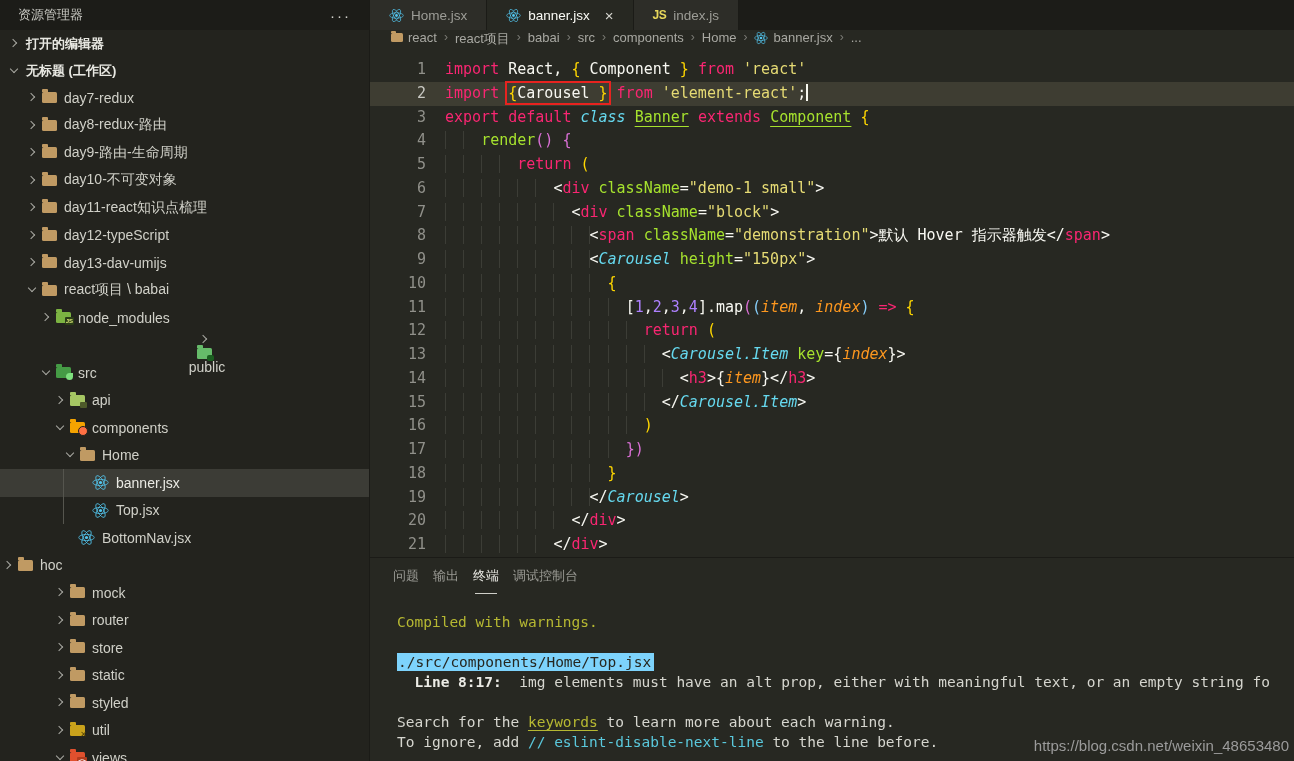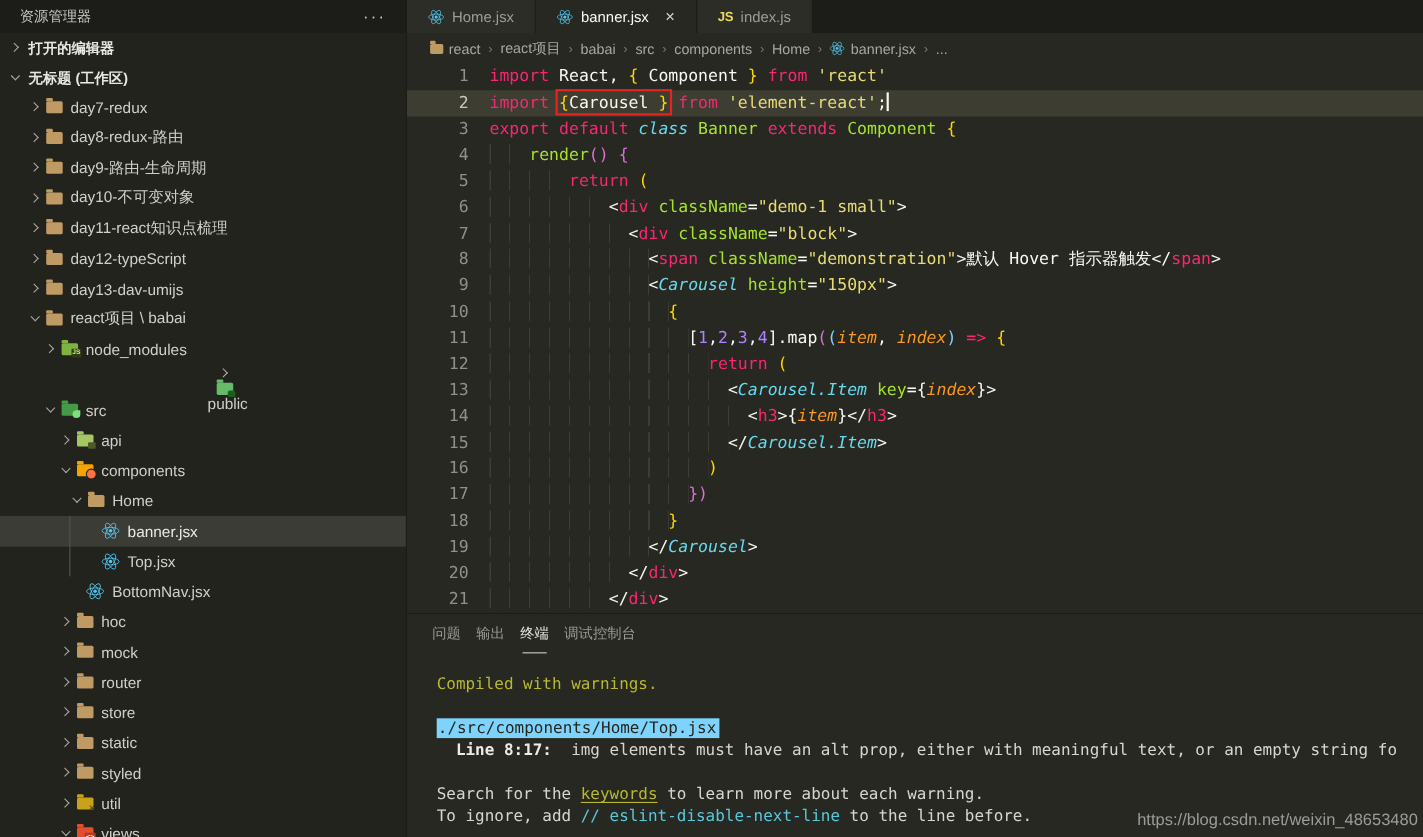--- a/index.html
+++ b/index.html
@@ -54,39 +54,39 @@
 
   
   #main{flex:1;min-width:0;display:flex;flex-direction:column}
   #tabbar{height:30px;background:var(--bg_tabbar);display:flex;flex:none}
   .tab{display:flex;align-items:center;gap:7px;padding:0 19px;font-size:13.5px;color:#9d9d97;
     background:var(--bg_tab_inactive);border-right:1px solid #1b1b17;cursor:pointer;white-space:nowrap}
   .tab.active{background:var(--bg_editor);color:#fafaf5}
   .tab .ric{width:15px;height:15px}
   .tab-close{margin-left:8px;font-size:15px;color:#d8d8d2;line-height:1;cursor:pointer}
 
-  #breadcrumb{height:28px;background:var(--bg_editor);display:flex;align-items:center;padding-left:21px;
+  #breadcrumb{height:28px;background:var(--bg_editor);display:flex;align-items:flex-start;padding-left:21px;
     font-size:13px;color:#a8a8a2;gap:5px;flex:none;white-space:nowrap}
   .bc-sep{color:#7a7a74;font-size:12px;padding:0 2px}
   .bc-item{display:flex;align-items:center;gap:5px;cursor:pointer}
   #breadcrumb .fold{width:12px;height:9px;margin:0}
   #breadcrumb .fold::before{width:5px;height:2.5px;top:-2.5px}
   #breadcrumb .ric{width:14px;height:14px}
 
   
   #code{height:499px;flex:none;background:var(--bg_editor);font:15px/23.76px "DejaVu Sans Mono",monospace;overflow:hidden;position:relative}
   .cline{display:flex;height:23.76px;white-space:pre}
   .cline.cur{background:var(--bg_current_line)}
   .lnum{width:56px;flex:none;text-align:right;color:var(--gutter);user-select:none}
   .cline.cur .lnum{color:#c8c8c2}
   .ltext{padding-left:19px;white-space:pre}
   .tk-fg{color:var(--fg)} .tk-kw{color:var(--kw)} .tk-str{color:var(--str)} .tk-grn{color:var(--grn)}
   .tk-cls{color:var(--cls);font-style:italic} .tk-num{color:var(--num)}
   .tk-prm{color:var(--prm);font-style:italic}
-  .tk-und{color:var(--grn);text-underline-offset:3.5px}
+  .tk-und{color:var(--grn);text-decoration:underline;text-underline-offset:3.5px}
   .tk-b1{color:var(--b1)} .tk-b2{color:var(--b2)} .tk-b3{color:var(--b3)}
   .tk-ind{background:repeating-linear-gradient(90deg,#3c3d36 0 1px,transparent 1px 2ch)}
   .redbox{outline:2.5px solid var(--red);outline-offset:1px}
   .cursor{display:inline-block;width:2px;height:17px;background:#f8f8f0;vertical-align:-3px}
 
   
   #panel{flex:1;background:var(--bg_editor);border-top:1px solid #1b1b17;display:flex;flex-direction:column;min-height:0}
   #panel-tabs{height:38px;display:flex;align-items:center;gap:14px;padding-left:23px;flex:none}
   .ptab{font-size:13px;color:#9a9a94;cursor:pointer;position:relative;padding-bottom:2px}
   .ptab.active{color:#e9e9e3}
@@ -215,21 +215,21 @@
           <svg class="ric" viewBox="-11 -11 22 22">
             <circle r="2.1" fill="var(--react)"></circle>
             <g stroke="var(--react)" stroke-width="1" fill="none">
               <ellipse rx="10" ry="4"></ellipse>
               <ellipse rx="10" ry="4" transform="rotate(60)"></ellipse>
               <ellipse rx="10" ry="4" transform="rotate(120)"></ellipse>
             </g>
           </svg>
           <span class="tlabel">BottomNav.jsx</span>
         </div>
-        <div class="trow" style="padding-left: 52px;">
+        <div class="trow" style="">
           <span class="chev "></span>
           <span class="fold tan"></span>
           <span class="tlabel">hoc</span>
         </div>
         <div class="trow" style="padding-left: 52px;">
           <span class="chev "></span>
           <span class="fold tan"></span>
           <span class="tlabel">mock</span>
         </div>
         <div class="trow" style="padding-left: 52px;">

